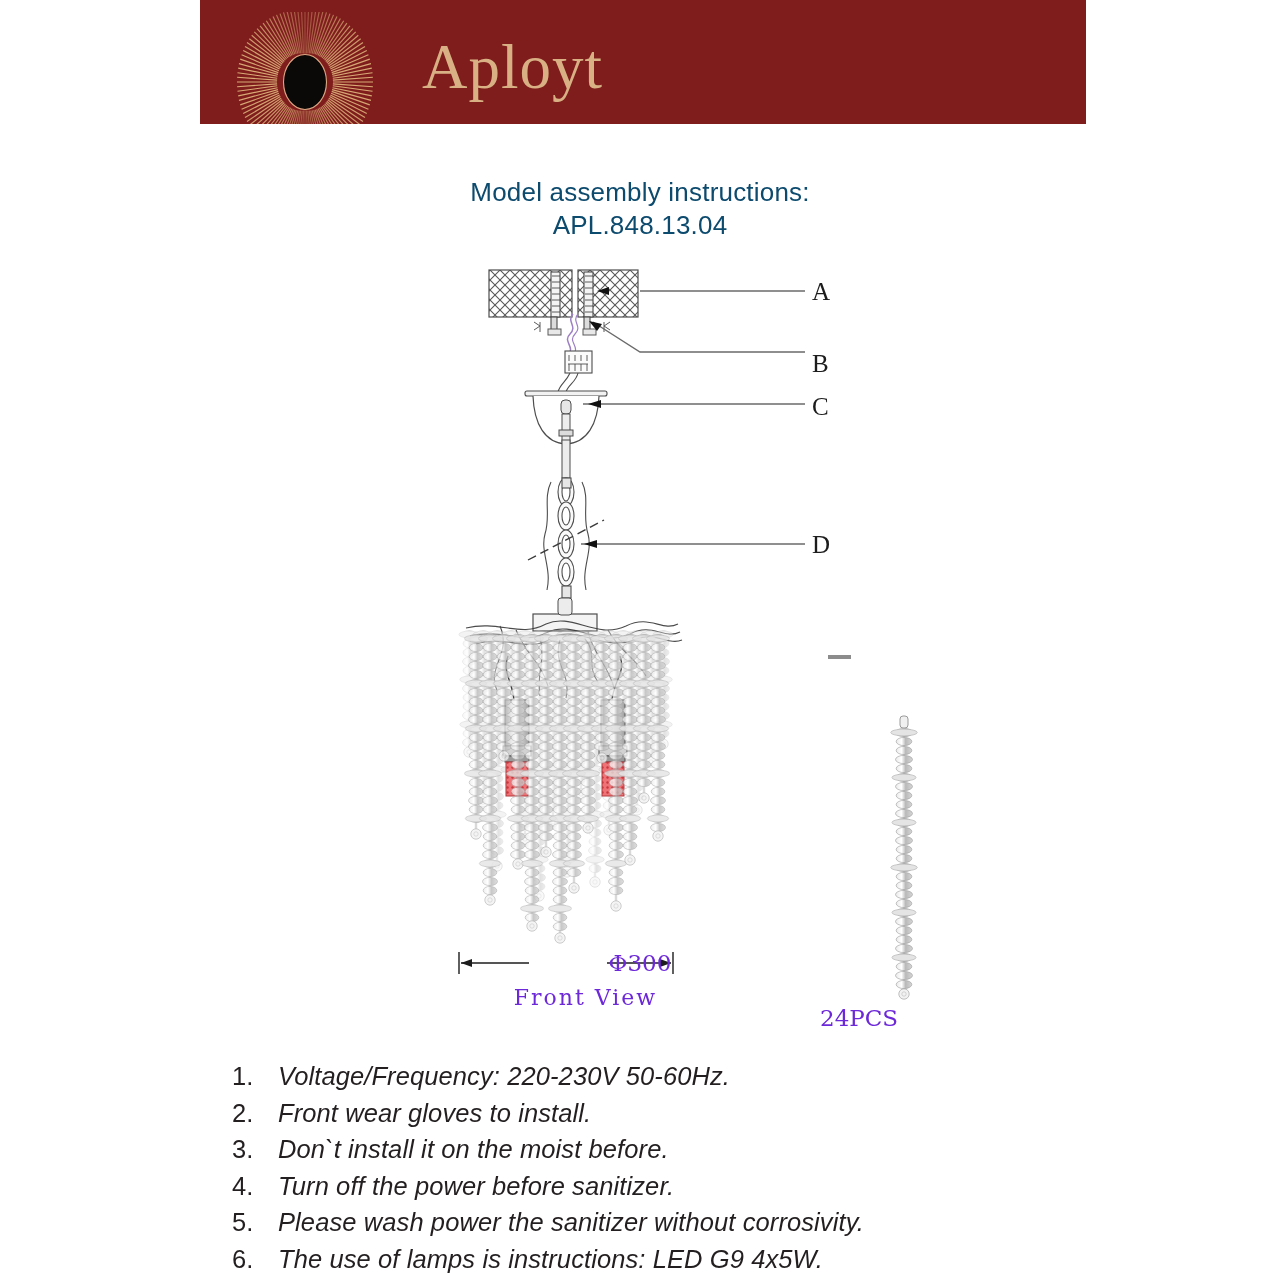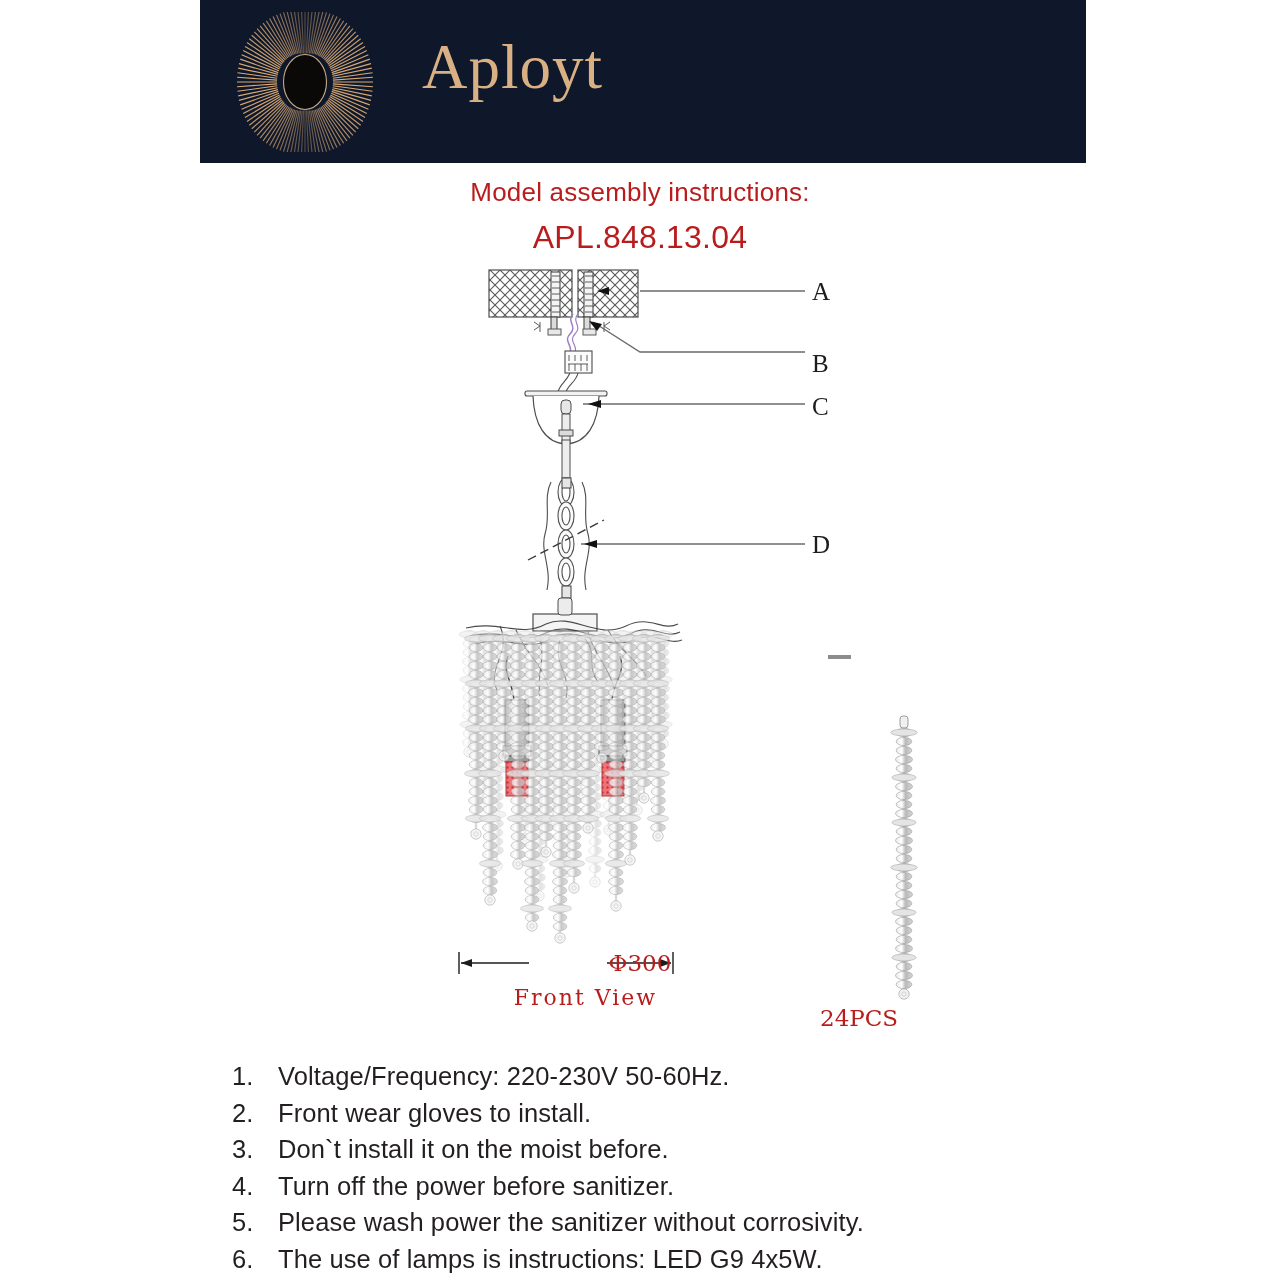--- a/index.html
+++ b/index.html
@@ -7,22 +7,22 @@
     width:1280px;height:1280px;
     background:#ffffff;
     font-family:"Liberation Sans", sans-serif;
     overflow:hidden;
     position:relative;
   }
   #page{position:absolute;inset:0;background:#fff;}
 
   
   .banner{
-    position:absolute;left:200px;top:0;width:886px;height:163px;
-    background:#0f172a;
+    position:absolute;left:200px;top:0;width:886px;height:124px;
+    background:#7f1d1d;
     overflow:hidden;
   }
   .banner-logo{
     position:absolute;left:35px;top:12px;width:140px;height:140px;
   }
   .banner-word{
     position:absolute;left:222px;top:36px;
     font-family:"Liberation Serif", serif;
     font-size:63px;
     letter-spacing:1px;
@@ -30,61 +30,61 @@
     line-height:1;
     font-weight:400;
   }
   .banner-fan{
     position:absolute;right:-10px;top:-190px;width:430px;height:430px;
   }
 
   
   .title-block{
     position:absolute;left:0;top:176px;width:1280px;text-align:center;
-    color:#b91c1c;
+    color:#0c4a6e;
   }
   .title-line1{font-size:26px;line-height:33px;letter-spacing:.2px;}
-  .title-line2{font-size:32px;line-height:33px;letter-spacing:.2px;margin-top:12px;}
+  .title-line2{font-size:26px;line-height:33px;letter-spacing:.2px;}
 
   
   .diagram{position:absolute;left:0;top:0;width:1280px;height:1280px;pointer-events:none;}
 
   
   .callout{
     position:absolute;
     font-family:"Liberation Serif", serif;
     font-size:25px;color:#1c1c1c;
   }
   #cal-A{left:812px;top:278px;}
   #cal-B{left:812px;top:350px;}
   #cal-C{left:812px;top:393px;}
   #cal-D{left:812px;top:531px;}
 
   
   .dim-text{
     position:absolute;
     font-family:"DejaVu Serif", serif;
-    color:#b91c1c;
+    color:#6d28d9;
   }
   #dim-dia{left:0;top:950px;width:1280px;text-align:center;font-size:23px;}
   #dim-front{left:0;top:985px;width:1171px;text-align:center;font-size:22px;letter-spacing:2px;}
   #pcs-label{left:820px;top:1005px;width:160px;text-align:left;font-size:23px;}
 
   
   .notes{
     position:absolute;left:232px;top:1058px;width:1000px;
     color:#231f20;
   }
   .note-row{
     display:flex;align-items:baseline;
     font-size:25.5px;line-height:36.5px;
     letter-spacing:.1px;
   }
   .note-num{width:46px;flex:0 0 46px;}
-  .note-txt{flex:1 1 auto;}
+  .note-txt{flex:1 1 auto;font-style:italic;}
 </style>
 </head>
 <body>
 
 <div id="page">
 
   <div class="banner">
 
     <svg class="banner-logo" viewBox="0 0 140 140">
       <defs>

